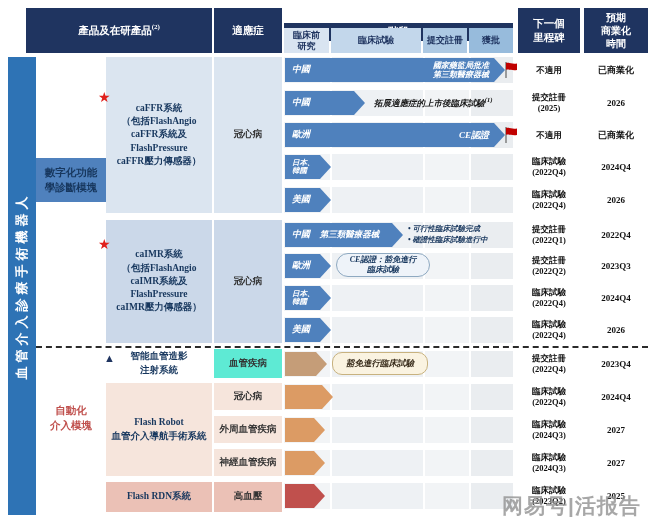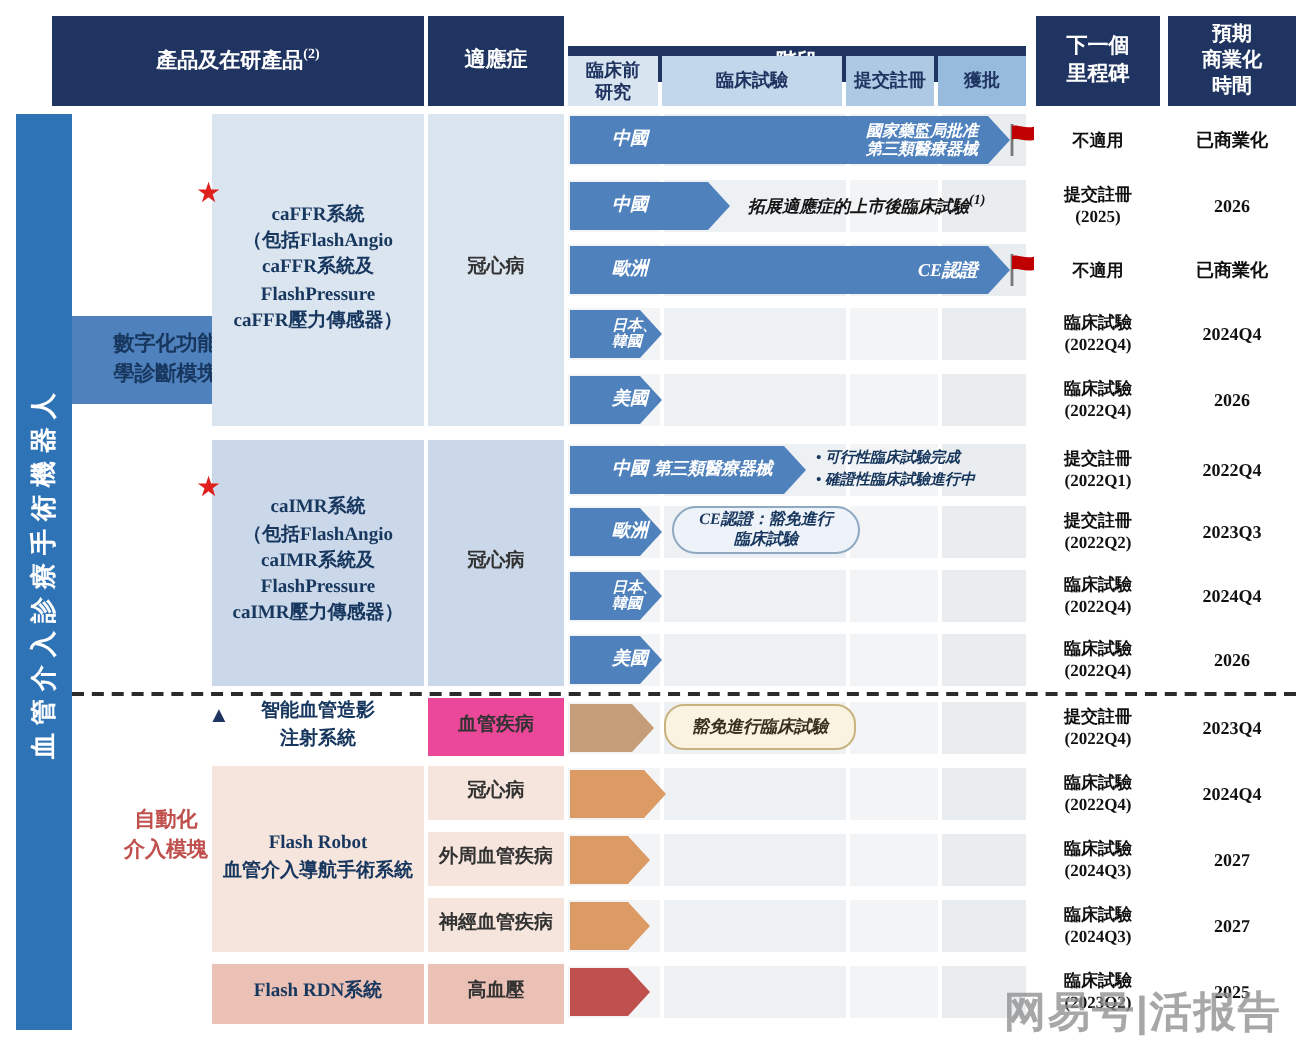--- a/index.html
+++ b/index.html
@@ -11,41 +11,41 @@
   
   .hd{background:#1f3460;color:#fff;font-weight:bold;display:flex;align-items:center;justify-content:center;text-align:center;font-size:10.5px;line-height:1.3;white-space:pre-line;}
   .sub{display:flex;align-items:center;justify-content:center;text-align:center;font-weight:bold;color:#1f3460;font-size:9px;line-height:1.15;white-space:pre-line;}
   .sub1{background:#d9e4f1;}
   .sub2{background:#c3d7eb;}
   .sub3{background:#adc9e3;}
   .sub4{background:#97bbdc;}
   
   .vbar{background:#2e73b5;}
   .vbar span{position:absolute;top:50%;left:50%;transform:translate(-50%,-50%) rotate(-90deg);color:#fff;font-weight:bold;font-size:13px;letter-spacing:4px;white-space:nowrap;}
-  .grp{display:flex;align-items:center;justify-content:center;text-align:center;font-weight:bold;font-size:10.5px;line-height:1.45;white-space:pre-line;padding-left:12px;}
+  .grp{display:flex;align-items:center;justify-content:center;text-align:center;font-weight:bold;font-size:10.5px;line-height:1.45;white-space:pre-line;}
   .grp.blue{color:#17375e;}
   .grp.red{color:#c0504d;}
   .dash{border-top:2px dashed #2b2b2b;height:0;}
   
   .cell{display:flex;align-items:center;justify-content:center;text-align:center;font-weight:bold;color:#17375e;font-size:9.5px;line-height:1.4;white-space:pre-line;}
   .ind{font-weight:600;color:#333;font-size:9.5px;}
   .bg-caffr{background:#dbe5f0;}
   .bg-caimr{background:#cbd8e9;}
   .bg-peach{background:#f6e5dc;}
-  .bg-peach2{background:#ec4899;}
+  .bg-peach2{background:#5eead4;}
   .bg-rdn{background:#ebc1b6;}
   .star{color:#e0201c;font-size:14px;line-height:1;}
   .tri{color:#1f3460;font-size:11px;line-height:1;}
   
   .srow{position:absolute;left:284px;width:229px;height:26px;
     background:linear-gradient(to right,#f2f4f6 0 46px,#ffffff 46px 48px,#eef1f4 48px 139px,#ffffff 139px 141px,#f2f4f6 141px 185px,#ffffff 185px 187px,#eaedf0 187px 229px);}
   .arrow{position:absolute;left:1px;top:1px;height:24px;display:flex;align-items:center;
     clip-path:polygon(0 0,calc(100% - 11px) 0,100% 50%,calc(100% - 11px) 100%,0 100%);
     color:#fff;font-style:italic;font-weight:bold;}
-  .arrow .rg{font-size:9px;padding-left:21px;white-space:pre-line;line-height:1.05;font-style:italic;}
+  .arrow .rg{font-size:9px;padding-left:7px;white-space:pre-line;line-height:1.05;font-style:italic;}
   .arrow .rg.sm{font-size:7.5px;}
   .arrow .at{flex:1;text-align:right;font-size:8px;line-height:1.15;white-space:pre-line;padding-right:16px;}
   .arrow .atc{flex:1;text-align:center;font-size:8.5px;padding-right:14px;}
   .blue{background:#4f81bd;}
   .tan{background:#c59d78;}
   .orange{background:#dc9b64;}
   .redarr{background:#c0504d;}
   .note{position:absolute;top:0;height:100%;display:flex;align-items:center;font-size:8.5px;font-weight:bold;font-style:italic;color:#151515;}
   .bullets{position:absolute;top:0;height:100%;display:flex;align-items:center;font-size:7.5px;font-weight:bold;font-style:italic;color:#16355c;line-height:1.45;white-space:pre-line;}
   .cebox{position:absolute;top:0;height:22px;border:1px solid #8ea9c1;background:#eef3f9;display:flex;align-items:center;justify-content:center;text-align:center;font-size:8px;font-weight:bold;font-style:italic;color:#17375e;line-height:1.2;white-space:pre-line;}

